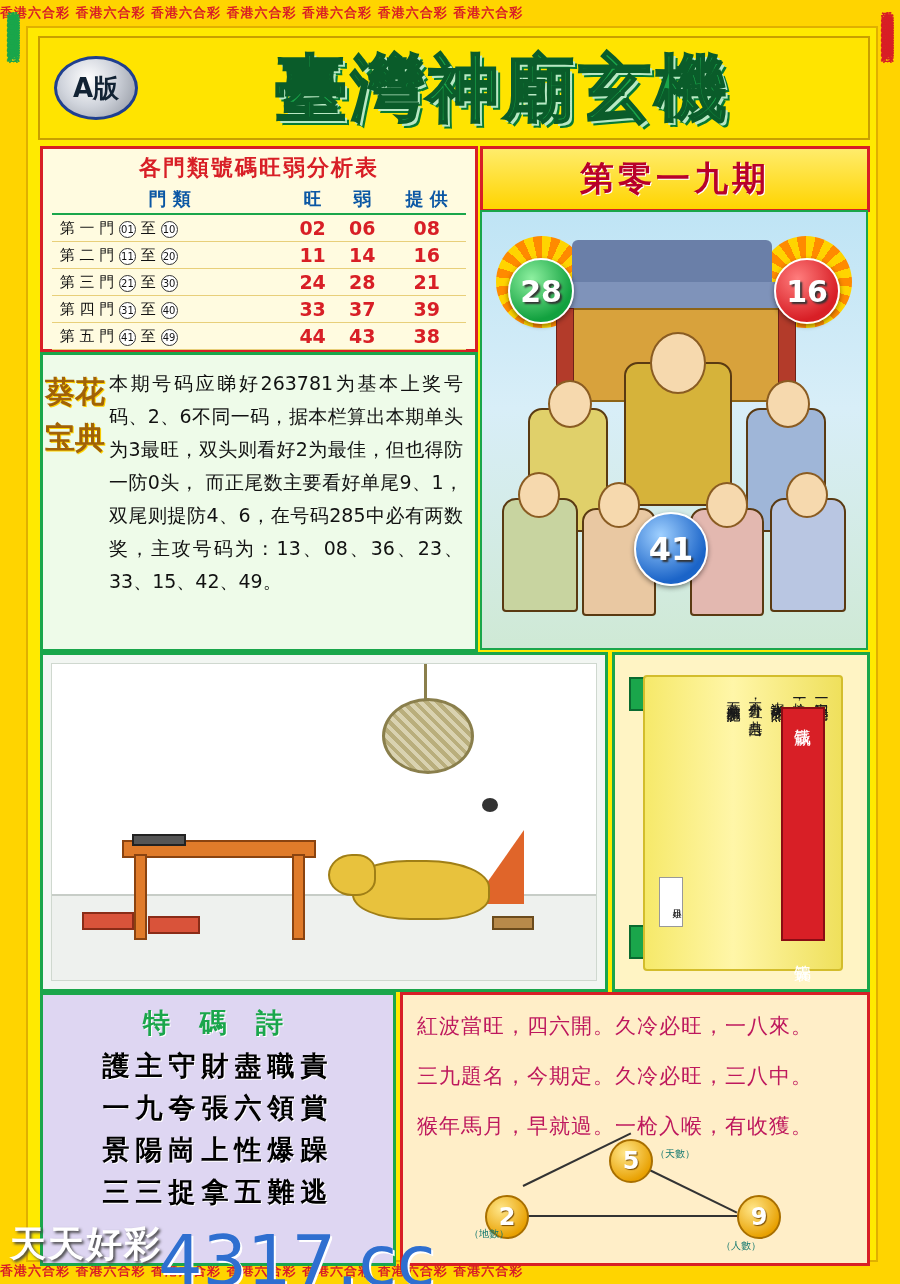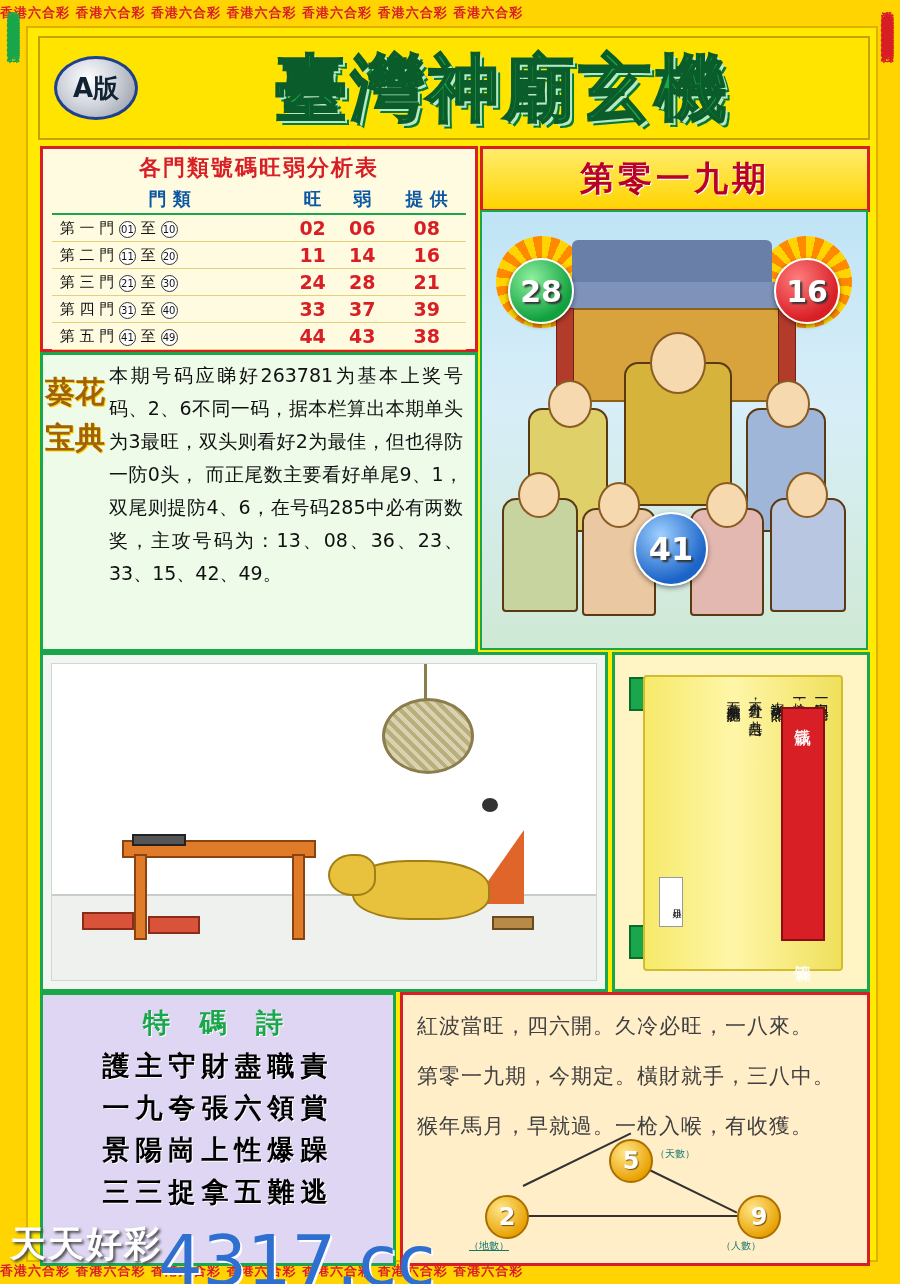--- a/index.html
+++ b/index.html
@@ -153,21 +153,21 @@
     background:#eefbe9;border:3px solid #1aa64b;
     display:flex;
   }
   .kuihua-title{
     width:64px;padding-top:14px;text-align:center;
     font-size:30px;font-weight:bold;color:#a16207;
     line-height:46px;letter-spacing:0;
     text-shadow:1px 1px 0 #ffd400;
   }
   .kuihua-body{
-    flex:1;padding:4px 12px 10px 2px;
+    flex:1;padding:12px 12px 10px 2px;
     font-size:19px;line-height:33px;color:#111;text-align:justify;
     font-family:"DejaVu Sans","Liberation Sans",sans-serif;
   }
   
   .comic{
     position:absolute;left:12px;top:624px;width:562px;height:334px;
     background:#f2f6f2;border:3px solid #1aa64b;
     overflow:hidden;
   }
   .comic-inner{
@@ -235,21 +235,21 @@
   .poem .line{
     text-align:center;font-size:27px;line-height:42px;color:#000000;letter-spacing:6px;font-weight:bold;
     text-shadow:1px 1px 0 #fff;
   }
   
   .rb{
     position:absolute;left:372px;top:964px;width:464px;height:268px;
     background:#ffeec8;border:3px solid #d81f26;overflow:hidden;
   }
   .rb .txt{
-    margin:12px 14px 0;font-size:21px;line-height:38px;color:#404040;letter-spacing:1px;
+    margin:12px 14px 0;font-size:21px;line-height:38px;color:#be185d;letter-spacing:1px;
   }
   .tri{
     position:absolute;left:0;top:148px;width:100%;height:118px;
   }
   .tri .node{
     position:absolute;width:40px;height:40px;border-radius:50%;
     display:flex;align-items:center;justify-content:center;
     font-size:24px;font-weight:bold;color:#fff;
     background:radial-gradient(circle at 35% 30%,#ffe68a,#e8a000 75%);
     border:2px solid #a86f00;text-shadow:1px 1px 1px #7a4c00;
@@ -439,30 +439,30 @@
     <div class="poem">
       <h4>特 碼 詩</h4>
       <div class="line">護主守財盡職責</div>
       <div class="line">一九夸張六領賞</div>
       <div class="line">景陽崗上性爆躁</div>
       <div class="line">三三捉拿五難逃</div>
     </div>
 
     <div class="rb">
       <div class="txt">紅波當旺，四六開。久冷必旺，一八來。</div>
-      <div class="txt">第零一九期，今期定。橫財就手，三八中。</div>
+      <div class="txt">三九題名，今期定。久冷必旺，三八中。</div>
       <div class="txt">猴年馬月，早就過。一枪入喉，有收獲。</div>
       <div class="tri">
         <div class="edge" style="left:100px;top:72px;width:250px;"></div>
         <div class="edge" style="left:120px;top:42px;width:120px;transform:rotate(-26deg);transform-origin:left center;"></div>
         <div class="edge" style="left:226px;top:16px;width:120px;transform:rotate(26deg);transform-origin:left center;"></div>
         <div class="node" style="left:206px;top:-4px;">5</div>
         <div class="lbl" style="left:252px;top:4px;">（天數）</div>
         <div class="node" style="left:82px;top:52px;">2</div>
-        <div class="lbl" style="left:66px;top:96px;text-decoration:underline;">（地數）</div>
+        <div class="lbl" style="left:66px;top:84px;">（地數）</div>
         <div class="node" style="left:334px;top:52px;">9</div>
         <div class="lbl" style="left:318px;top:96px;">（人數）</div>
       </div>
     </div>
 
   </div>
 
   <div class="wm">
     <span class="a">天天好彩</span>
     <span class="b">4317.cc</span>

